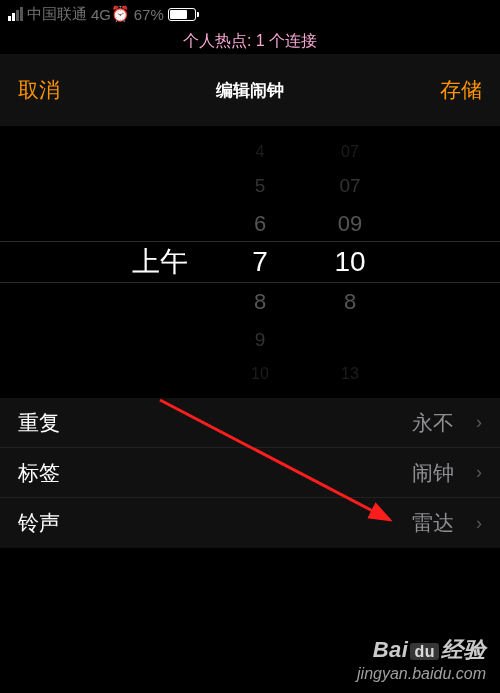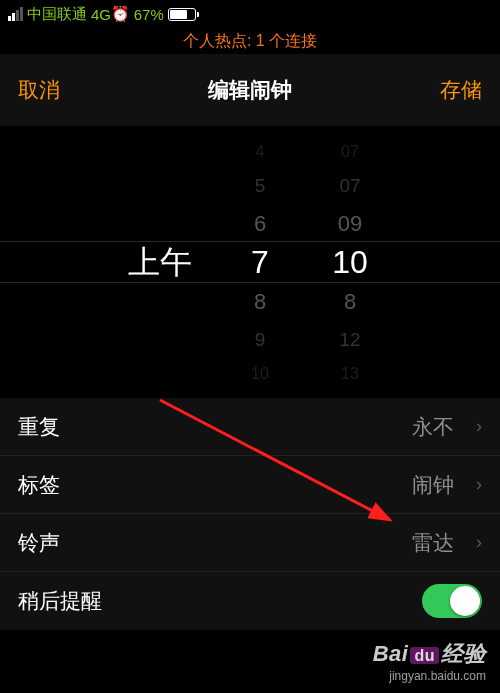--- a/index.html
+++ b/index.html
@@ -1,53 +1,53 @@
 <!DOCTYPE html>
 <html><head>
 <meta charset="utf-8">
 <style>
   * { margin: 0; padding: 0; box-sizing: border-box; font-family: -apple-system, "Helvetica Neue", sans-serif; }
   html, body { width: 500px; height: 693px; background: #000; color: #fff; overflow: hidden; position: relative; }
-  .status-bar { height: 28px; display: flex; align-items: center; padding: 0 8px; font-size: 15px; color: #84cc16; background: #000; }
+  .status-bar { height: 28px; display: flex; align-items: center; padding: 0 8px; font-size: 15px; color: #737373; background: #000; }
   .status-left { display: flex; align-items: center; gap: 4px; }
   .signal { display: flex; align-items: flex-end; gap: 1px; }
   .signal span { width: 3px; background: #fff; display: block; }
   .signal span:nth-child(1){height:5px}
   .signal span:nth-child(2){height:8px}
   .signal span:nth-child(3){height:11px;background:#555}
   .signal span:nth-child(4){height:14px;background:#555}
   .status-center { flex: 1; text-align: center; font-weight: 600; }
   .status-right { display: flex; align-items: center; gap: 4px; }
   .battery { width: 28px; height: 13px; border: 1px solid #fff; border-radius: 3px; position: relative; display:flex; align-items:center; }
   .battery::after { content:""; position:absolute; right:-4px; top:3px; width:2px; height:5px; background:#fff; border-radius:0 1px 1px 0; }
   .battery .fill { background:#fff; height:9px; margin-left:1px; border-radius:1px; }
-  .hotspot-bar { height: 26px; background: #000; text-align: center; font-size: 16px; line-height: 26px; color: #f97316; }
+  .hotspot-bar { height: 26px; background: #000; text-align: center; font-size: 16px; line-height: 26px; color: #f9a8d4; }
   .nav-bar { height: 72px; display: flex; align-items: center; justify-content: space-between; padding: 0 18px; background: #111; }
   .nav-cancel, .nav-save { color: #ff9500; font-size: 21px; }
-  .nav-title { color: #fff; font-size: 21px; font-weight: 600; }
+  .nav-title { color: #fff; font-size: 17px; font-weight: 600; }
   .picker { height: 272px; background: #000; position: relative; display: flex; justify-content: center; align-items: center; }
   .picker-col { width: 90px; text-align: center; position: relative; height: 100%; }
-  .picker-item { position: absolute; left: 0; right: 0; height: 40px; line-height: 40px; font-size: 32px; color: #fff; }
+  .picker-item { position: absolute; left: 0; right: 0; height: 40px; line-height: 40px; font-size: 28px; color: #fff; }
   .dim1 { color: #555; font-size: 22px; }
   .dim2 { color: #333; font-size: 19px; }
   .dim3 { color: #1d1d1d; font-size: 16px; }
   .picker-band { position: absolute; left: 0; right: 0; top: 50%; transform: translateY(-50%); height: 42px; border-top: 1px solid #2b2b2b; border-bottom: 1px solid #2b2b2b; pointer-events: none; }
   .settings { background: #0f0f0f; }
-  .row { height: 58px; display: flex; align-items: center; padding: 12px 18px; border-bottom: 1px solid #222; background: #111; }
+  .row { height: 50px; display: flex; align-items: center; padding: 12px 18px; border-bottom: 1px solid #222; background: #111; }
   .row:last-child { border-bottom: none; }
   .row-label { flex: 1; font-size: 21px; color: #fff; }
   .row-value { font-size: 21px; color: #8e8e93; margin-right: 22px; }
   .chevron { color: #5a5a5e; font-size: 18px; }
   .toggle { width: 60px; height: 34px; background: #34c759; border-radius: 17px; position: relative; }
   .toggle .knob { position: absolute; right: 2px; top: 2px; width: 30px; height: 30px; background: #fff; border-radius: 50%; box-shadow: 0 1px 3px rgba(0,0,0,.4); }
   .arrow { position: absolute; pointer-events: none; }
   .watermark { position: absolute; right: 14px; bottom: 10px; text-align: right; color: #eee; font-size: 14px; opacity: .85; }
   .watermark .brand { font-size: 22px; font-weight: 700; font-style: italic; letter-spacing: .5px; }
-  .watermark .brand .du { background:#701a75; color:#fff; padding:0 4px; border-radius:3px; margin:0 2px; font-style:normal; font-size:16px; }
-  .watermark .sub { font-size: 12px; color: #bbb; }
+  .watermark .brand .du { background:#404040; color:#fff; padding:0 4px; border-radius:3px; margin:0 2px; font-style:normal; font-size:16px; }
+  .watermark .sub { font-size: 16px; color: #bbb; font-style: italic; }
 </style>
 </head>
 <body>
 
 <div class="status-bar">
   <div class="status-left">
     <span class="signal">
         <span></span>
         <span></span>
         <span></span>
@@ -86,47 +86,40 @@
     <div class="picker-item dim1" style="top:156px">8</div>
     <div class="picker-item dim2" style="top:194px">9</div>
     <div class="picker-item dim3" style="top:228px">10</div>
   </div>
   <div class="picker-col">
     <div class="picker-item dim3" style="top:6px">07</div>
     <div class="picker-item dim2" style="top:40px">07</div>
     <div class="picker-item dim1" style="top:78px">09</div>
     <div class="picker-item" style="top:116px">10</div>
     <div class="picker-item dim1" style="top:156px">8</div>
-    <div class="picker-item dim2" style="top:194px">12</div>
     <div class="picker-item dim3" style="top:228px">13</div>
   </div>
 </div>
 
 <div class="settings">
   <div class="row">
     <span class="row-label">重复</span>
     <span class="row-value">永不</span>
     <span class="chevron">›</span>
   </div>
   <div class="row">
     <span class="row-label">标签</span>
     <span class="row-value">闹钟</span>
     <span class="chevron">›</span>
   </div>
   <div class="row">
     <span class="row-label">铃声</span>
     <span class="row-value">雷达</span>
     <span class="chevron">›</span>
   </div>
-  <div class="row">
-    <span class="row-label">稍后提醒</span>
-    <span class="toggle">
-        <span class="knob"></span>
-      </span>
-  </div>
 </div>
 
 <svg class="arrow" width="500" height="693" style="left:0;top:0">
   <defs>
     <marker id="ah" markerWidth="10" markerHeight="10" refX="7" refY="3" orient="auto">
       <path d="M0,0 L8,3 L0,6 Z" fill="#ff1e1e"></path>
     </marker>
   </defs>
   <line x1="160" y1="400" x2="390" y2="520" stroke="#ff1e1e" stroke-width="3" marker-end="url(#ah)"></line>
 </svg>

